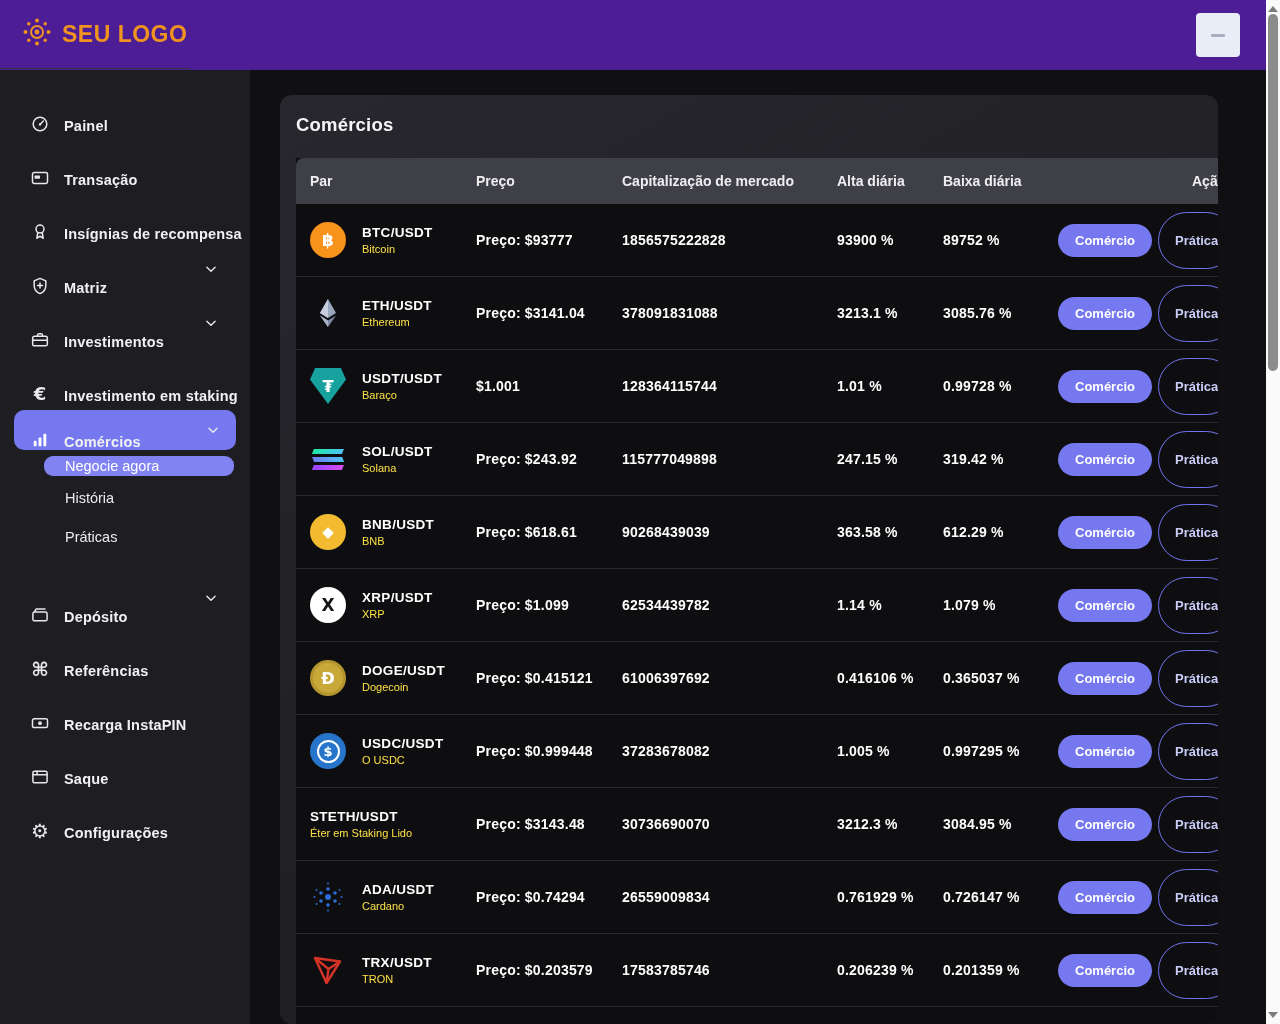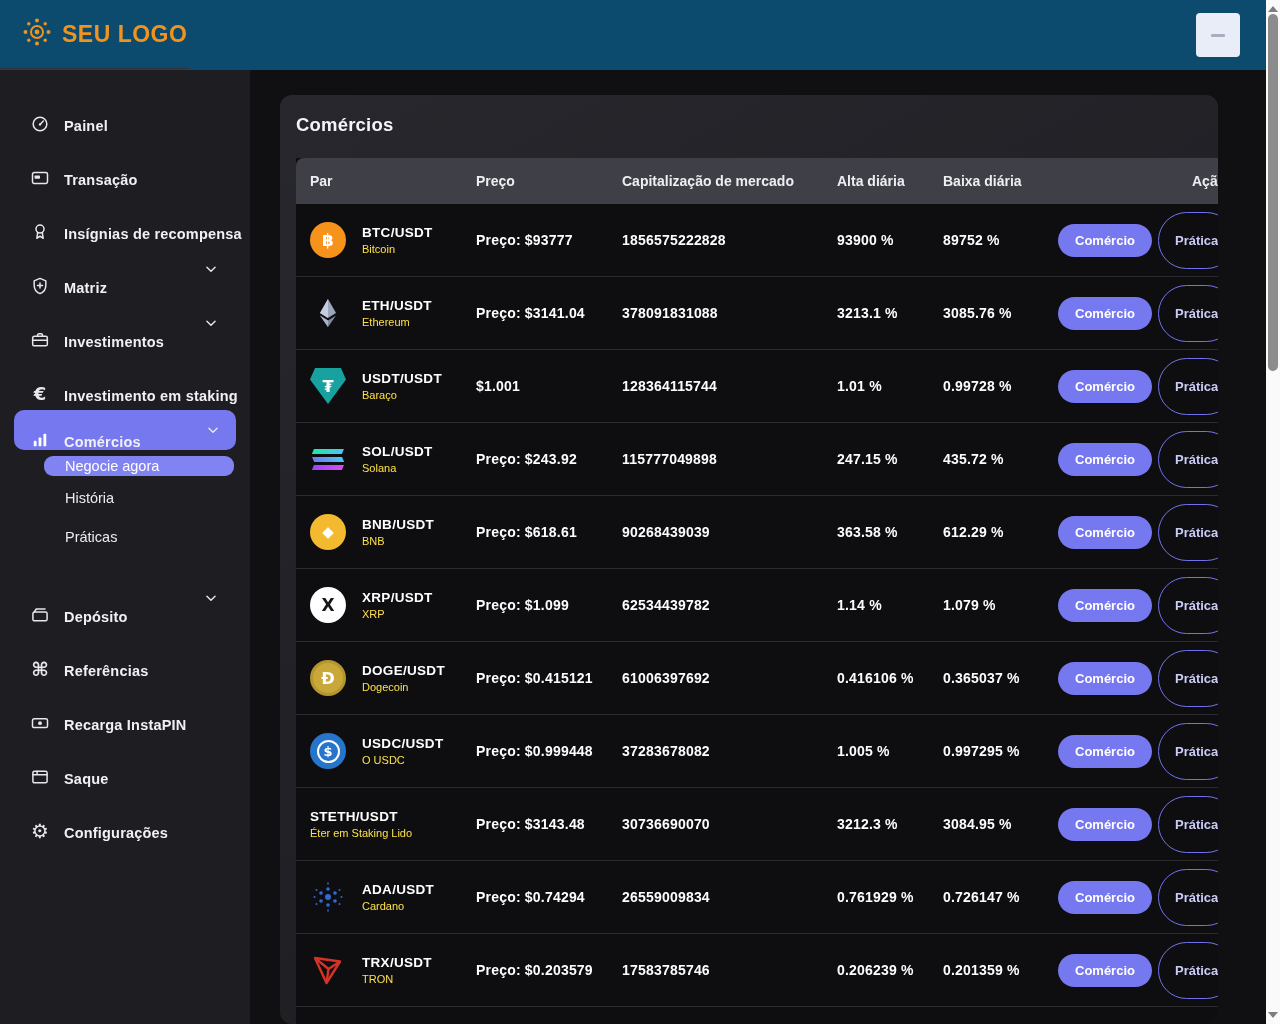--- a/index.html
+++ b/index.html
@@ -1,20 +1,20 @@
 <!DOCTYPE html>
 <html><head>
 <meta charset="utf-8">
 <style>
   * { margin:0; padding:0; box-sizing:border-box; }
   html,body { width:1280px; height:1024px; overflow:hidden; background:#101013;
     font-family:"Liberation Sans","DejaVu Sans",sans-serif; }
 
   
-  .topbar { position:absolute; left:0; top:0; width:1280px; height:70px; background:#0c4a6e; z-index:2; }
+  .topbar { position:absolute; left:0; top:0; width:1280px; height:70px; background:#4c1d95; z-index:2; }
   .logo { position:absolute; left:22px; top:17px; display:flex; align-items:center; gap:10px; }
   .logo-text { color:#f0931f; font-size:23px; font-weight:bold; letter-spacing:0.5px; }
   .logo-divider { position:absolute; left:0; top:68px; width:190px; height:1px; background:#32323a; }
   .avatar { position:absolute; left:1196px; top:13px; width:44px; height:44px; background:#e9edf8; border-radius:4px; display:flex; align-items:center; justify-content:center; }
   .avatar::after { content:""; width:14px; height:3px; background:#a7aec0; border-radius:1px; }
 
   
   .sidebar { position:absolute; left:0; top:70px; width:250px; height:954px; background:#1e1e22; z-index:2; padding-top:10px; }
   .nav-item { position:relative; height:54px; display:flex; align-items:flex-end; padding-left:30px; color:#f1f1f4; cursor:pointer; }
   .nav-icon { width:20px; height:20px; display:flex; align-items:center; justify-content:center; flex:0 0 20px; color:#e8e8ea; font-size:18px; line-height:20px; font-family:"DejaVu Sans",sans-serif; }
@@ -315,21 +315,21 @@
                   </span>
                 </span>
       <span class="pair-texts">
         <span class="pair" data-name="pair-label">SOL/USDT</span>
         <span class="coin-name" data-name="coin-name">Solana</span>
       </span>
     </div>
     <div class="cell price" data-name="price-value">Preço: $243.92</div>
     <div class="cell cap" data-name="market-cap-value">115777049898</div>
     <div class="cell high" data-name="daily-high-value">247.15 %</div>
-    <div class="cell low" data-name="daily-low-value">435.72 %</div>
+    <div class="cell low" data-name="daily-low-value">319.42 %</div>
     <div class="cell actions">
       <button class="btn-trade" data-name="trade-button">Comércio</button>
       <button class="btn-practice" data-name="practice-button">Prática</button>
     </div>
   </div>
             <div class="trow" data-name="table-row">
     <div class="cell pair-cell">
       <span class="coin-wrap">
                   <span class="coin" style="background:#f3ba2f;color:#fff;font-size:15px" data-name="bnb-coin-icon">◆</span>
                 </span>

